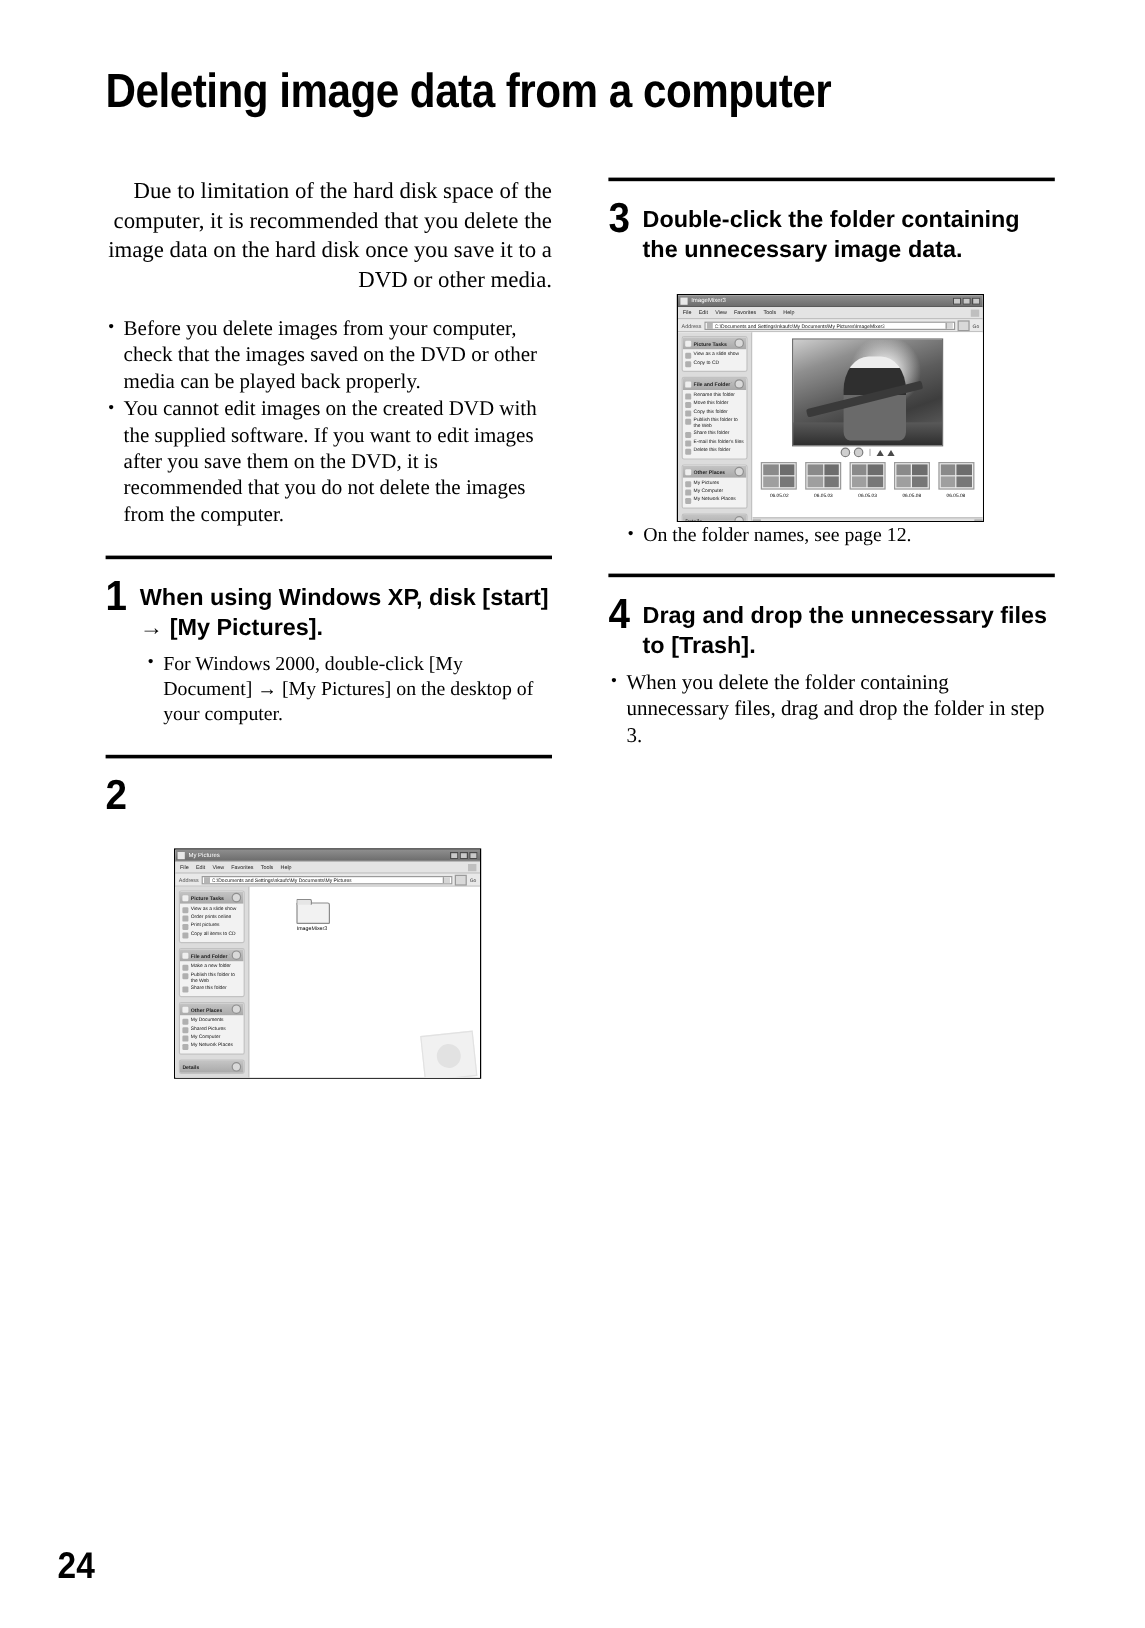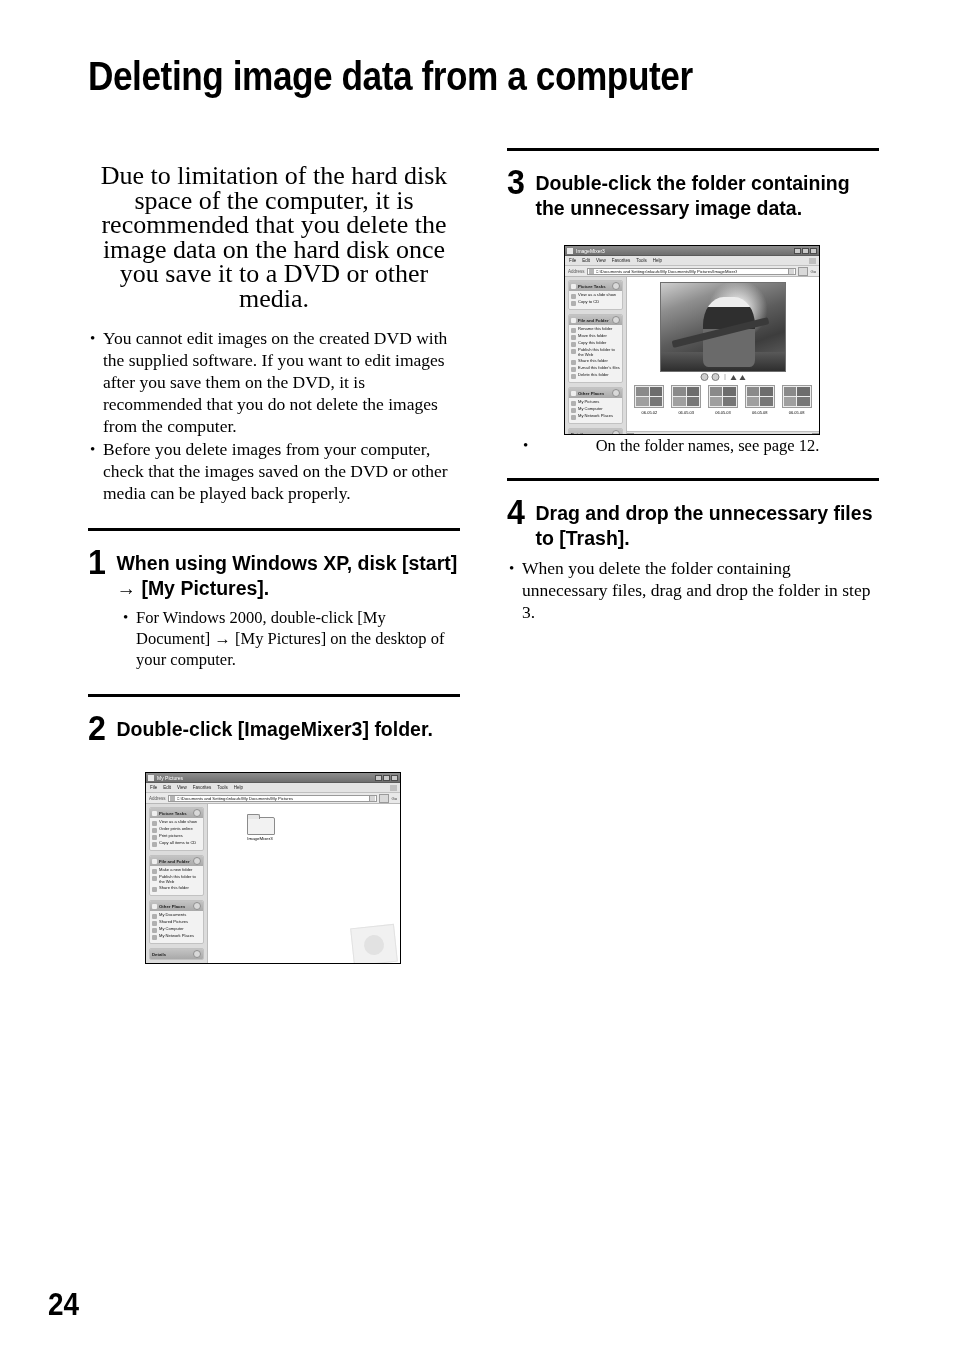--- a/index.html
+++ b/index.html
@@ -18,22 +18,22 @@
     letter-spacing:-0.5px;
     transform:scaleX(0.88);transform-origin:left top;
     white-space:nowrap;
   }
 
   
   .col-left{position:absolute;left:88px;top:148px;width:372px;}
   .col-right{position:absolute;left:507px;top:148px;width:372px;}
 
   .intro{
-    font-size:26px;line-height:24.5px;margin:16px 0 16px 0;
-    text-align:center;
+    font-size:19px;line-height:24.5px;margin:0 0 16px 0;
+    text-align:right;
   }
 
   ul.bullets{list-style:none;margin:0;padding:0;}
   ul.bullets li{
     position:relative;padding-left:15px;
     font-size:17.5px;line-height:22px;margin-bottom:1px;
   }
   ul.bullets li:before{
     content:"\2022";position:absolute;left:2px;top:0;font-size:15px;
   }
@@ -224,21 +224,21 @@
   .thumb .tb i:nth-child(3){background:#9f9f9f;}
   .thumb .tb i:nth-child(4){background:#777;}
   .thumb .tl{font-size:4px;margin-top:1.5px;color:#000;}
   .win-hscroll{
     position:absolute;left:0;right:0;bottom:0;height:7px;
     background:#e0e0e0;border-top:1px solid #bdbdbd;
     display:flex;align-items:center;justify-content:space-between;
   }
   .win-hscroll i{width:7px;height:6px;background:#cfcfcf;border:1px solid #9b9b9b;box-sizing:border-box;}
 
-  .caption-bullets{margin-top:12px;text-align:center;}
+  .caption-bullets{margin-top:12px;}
 
   
   .page-num{
     position:absolute;left:48px;top:1288px;
     font-family:"Liberation Sans", sans-serif;
     font-weight:bold;font-size:31px;line-height:34px;
     transform:scaleX(0.9);transform-origin:left top;
   }
   .arrow{font-family:"Liberation Sans", sans-serif;}
 </style>
@@ -247,42 +247,41 @@
 
 <div class="page">
 
   <h1 class="page-title">Deleting image data from a computer</h1>
 
   <div class="col-left">
 
     <p class="intro">Due to limitation of the hard disk space of the computer, it is recommended that you delete the image data on the hard disk once you save it to a DVD or other media.</p>
 
     <ul class="bullets">
+      <li>Before you delete images from your computer, check that the images saved on the DVD or other media can be played back properly.</li>
       <li>You cannot edit images on the created DVD with the supplied software. If you want to edit images after you save them on the DVD, it is recommended that you do not delete the images from the computer.</li>
-      <li>Before you delete images from your computer, check that the images saved on the DVD or other media can be played back properly.</li>
     </ul>
 
     <div class="rule" style="margin-top:24px;"></div>
 
     <div class="step" style="margin-top:14px;">
       <div class="step-head">
         <div class="step-num">1</div>
         <div class="step-title arrow">When using Windows XP, disk [start] → [My Pictures].</div>
       </div>
       <ul class="bullets sm" style="margin-left:33px;margin-top:6px;">
         <li>For Windows 2000, double-click [My Document] → [My Pictures] on the desktop of your computer.</li>
       </ul>
     </div>
 
     <div class="rule" style="margin-top:24px;"></div>
 
     <div class="step" style="margin-top:14px;">
       <div class="step-head">
         <div class="step-num">2</div>
-        <div class="step-title">Double-click [ImageMixer3] folder.</div>
       </div>
 
       <div class="winshot" style="width:256px;height:192px;margin:28px 0 0 57px;">
 
         <div class="win-title">
           <span class="t-ico"></span>
           <span class="t-text">My Pictures</span>
           <span class="t-btns">
             <i></i>
             <i></i>

